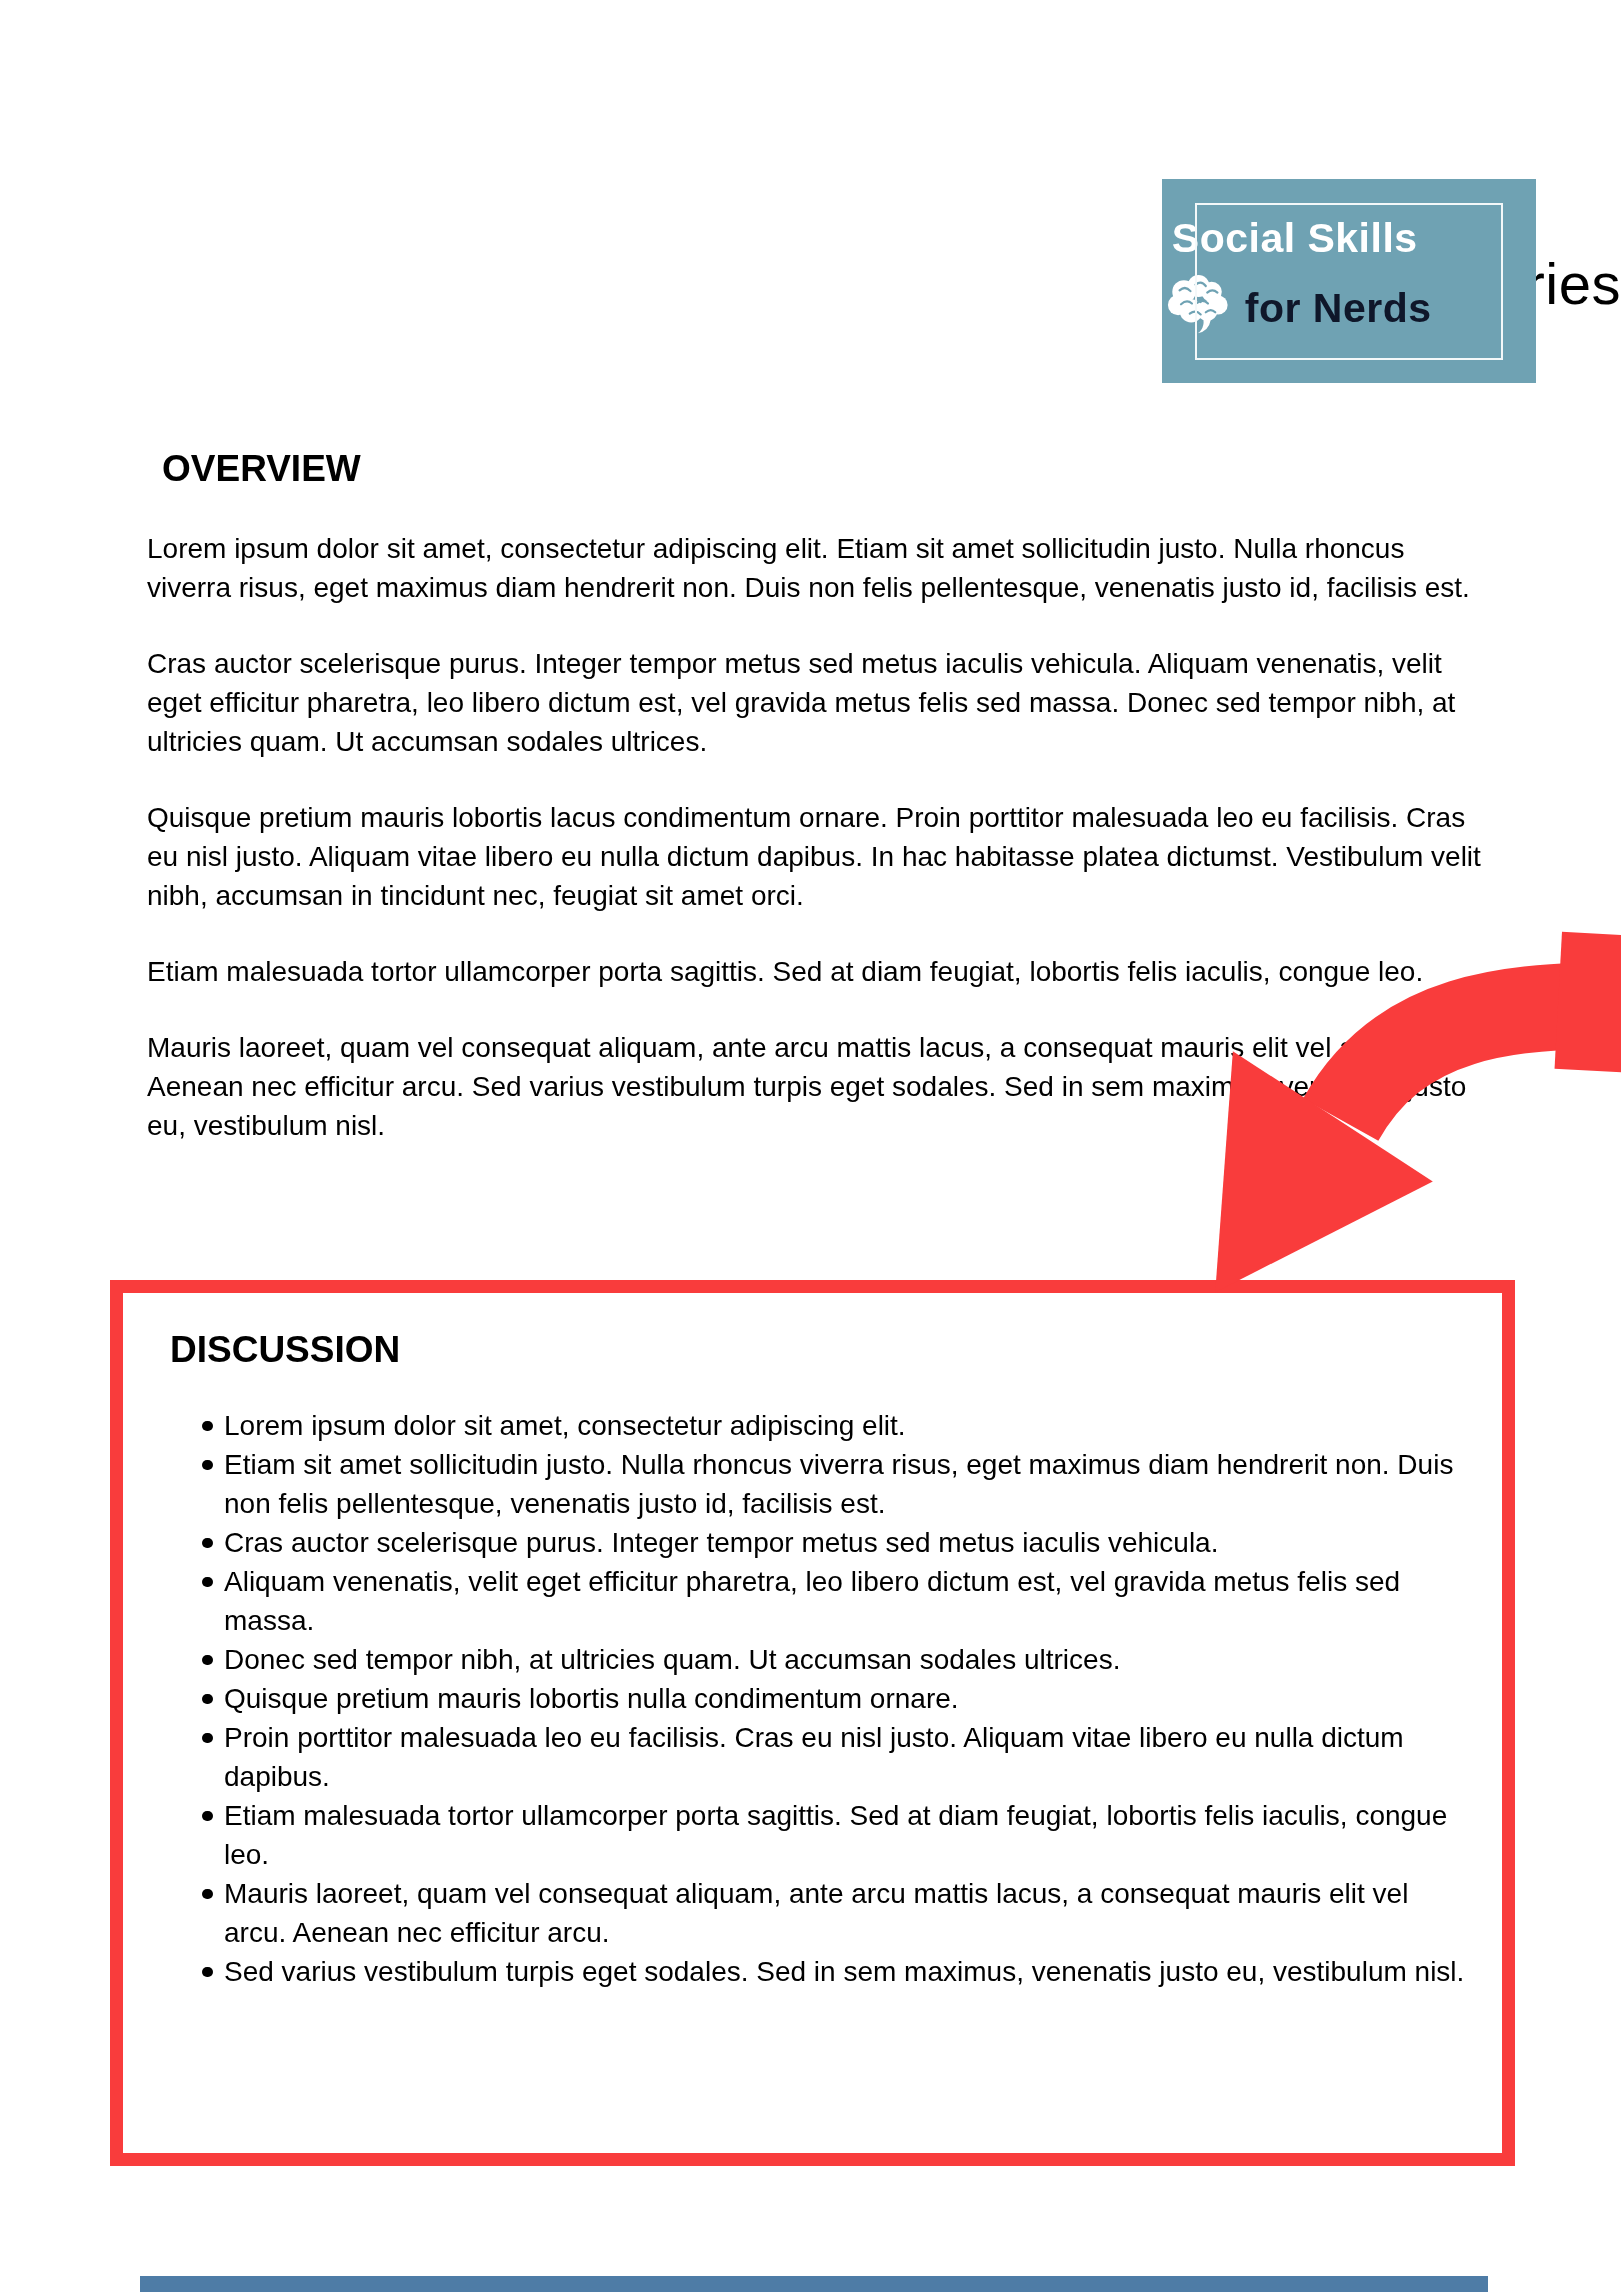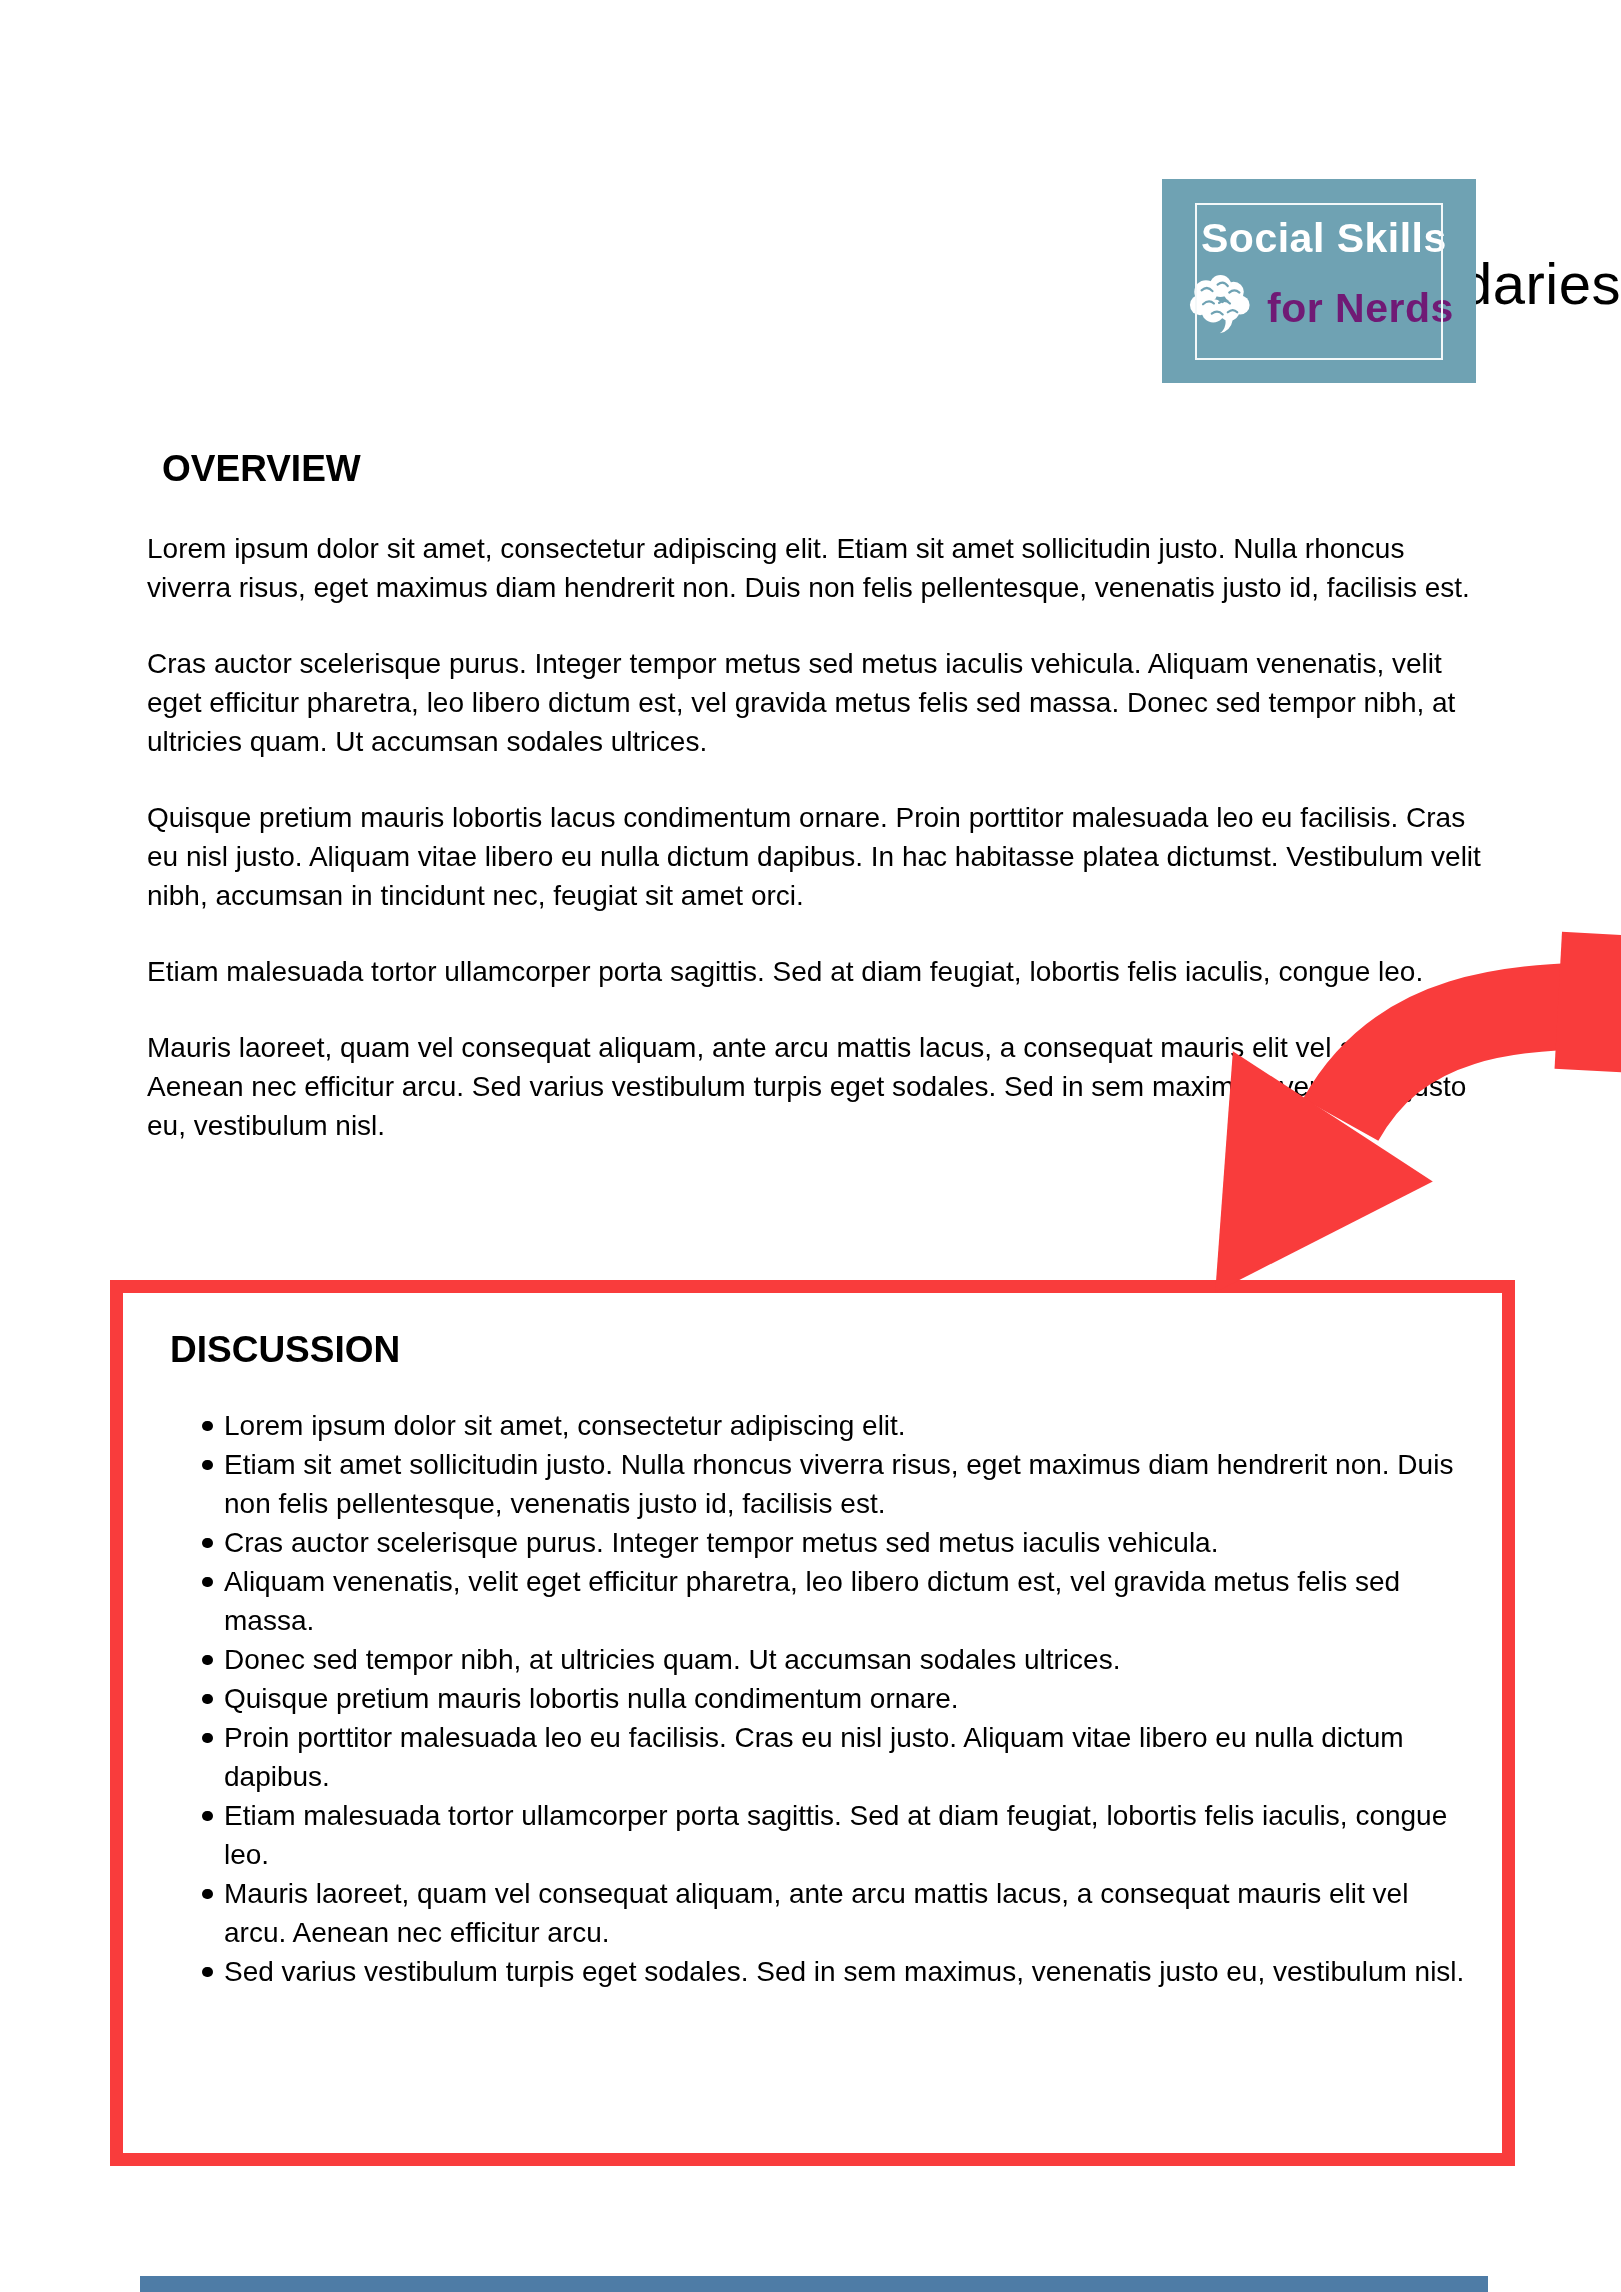--- a/index.html
+++ b/index.html
@@ -5,28 +5,28 @@
   * { margin:0; padding:0; box-sizing:border-box; }
   html,body { width:1621px; height:2293px; background:#ffffff; overflow:hidden;
               font-family:"Liberation Sans", sans-serif; color:#000; }
   .page { position:relative; width:1621px; height:2293px; background:#fff; }
 
   
   .page-title { position:absolute; top:250px; left:0; width:100%;
                 text-align:right; font-size:58px; font-weight:400; letter-spacing:0.5px; }
 
   
-  .logo { position:absolute; left:1162px; top:179px; width:314px; height:204px;
+  .logo { position:absolute; left:1162px; top:179px; width:374px; height:204px;
           background:#6FA2B3; display:flex; flex-direction:column;
-          align-items:center; justify-content:center; }
+          align-items:flex-start; justify-content:center; }
   .logo-border { position:absolute; left:33px; right:33px; top:23.5px; bottom:23.5px;
                  border:2.9px solid #f4f8f9; pointer-events:none; }
   .logo-line1 { color:#fff; font-size:41px; font-weight:700; letter-spacing:0.5px;
                 margin-bottom:7.8px; padding-left:9.8px; }
-  .logo-line2 { display:flex; align-items:center; gap:9.8px; color:#701a75;
+  .logo-line2 { display:flex; align-items:center; gap:9.8px; color:#0f172a;
                 font-size:41px; font-weight:700; letter-spacing:0.5px; }
 
   
   .sec-heading { font-size:37px; font-weight:700; line-height:43px;margin-top:12px; }
   .overview-heading { position:absolute; left:162px; top:435px; }
 
   
   .overview-body { position:absolute; left:147px; top:529px; width:1348px;
                    font-size:28px; line-height:39px; }
   .overview-body p { margin:0 0 37px 0; }

